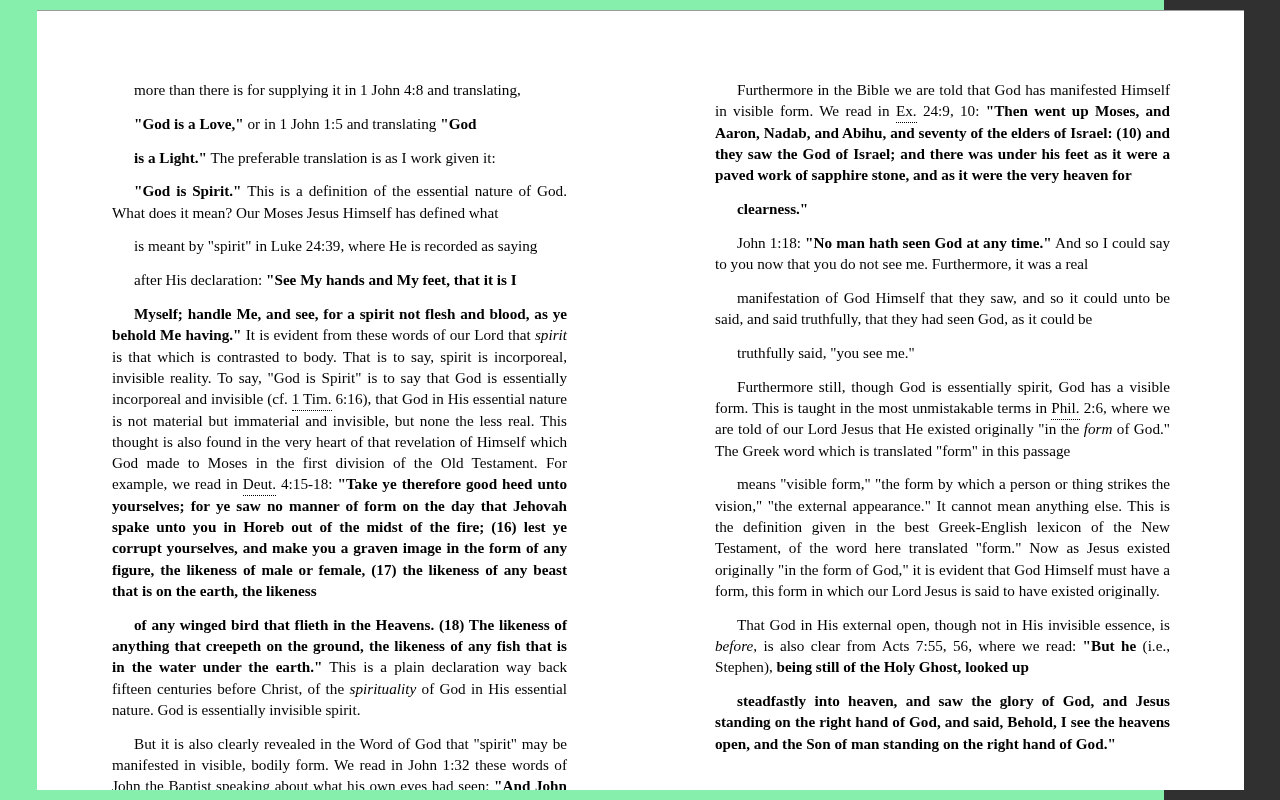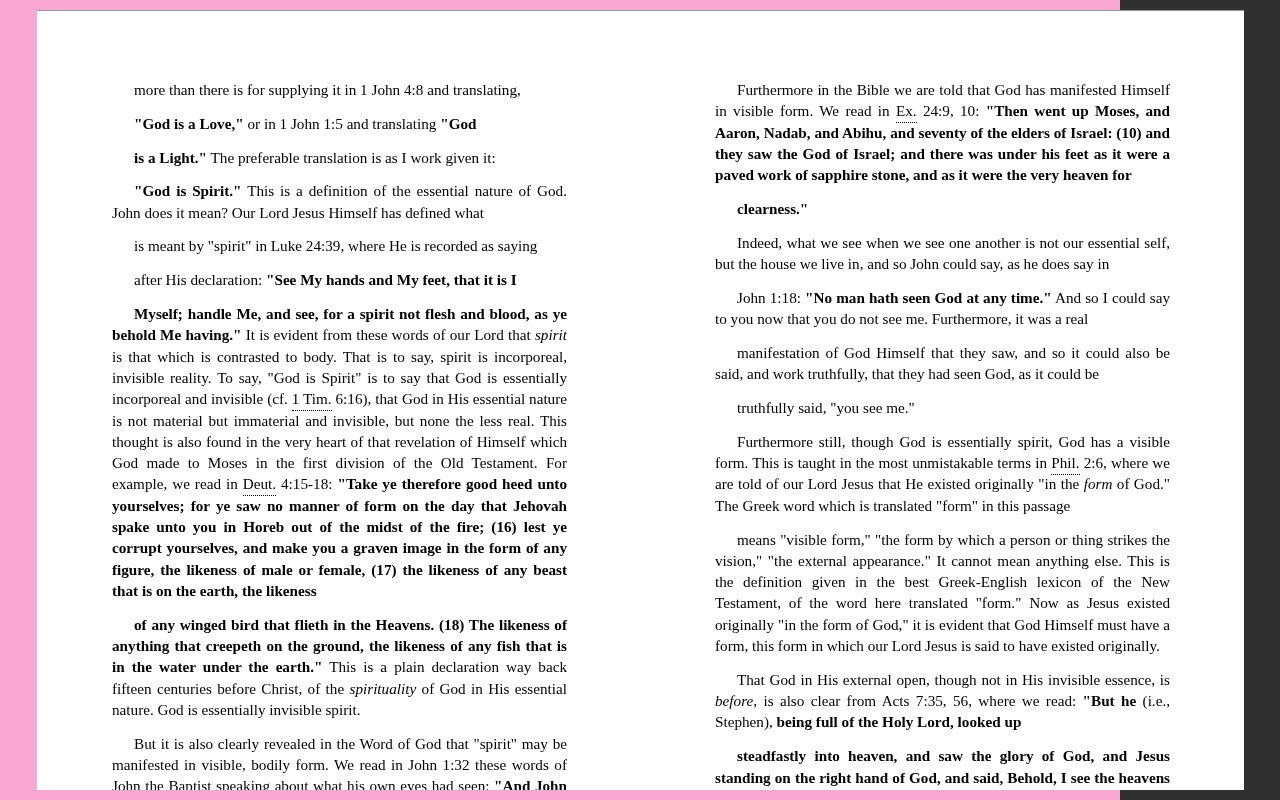--- a/index.html
+++ b/index.html
@@ -12,21 +12,22 @@
     background: #303030;
     font-family: "Liberation Serif", "DejaVu Serif", serif;
     overflow: hidden;
   }
 
   #viewer {
     position: absolute;
     left: 0; top: 0;
     width: 1120px;
     height: 800px;
-    background: #f9a8d4;
+    background: #86efac;
+    padding-left: 44px;
   }
 
   #page {
     position: absolute;
     left: 37px;
     top: 10px;
     width: 1207px;
     height: 780px;
     background: #ffffff;
     border-top: 1px solid #9a9a9a;
@@ -94,34 +95,33 @@
 </head>
 <body>
 
 <div id="viewer">
   <div id="page">
     <div id="columns">
       <div class="column left" id="col-left">
           <p class="para nostretch indent"><span>more than there is for supplying it in 1 John 4:8 and translating,</span></p>
           <p class="para nostretch indent gap"><b class="bold">"God is a Love,"</b><span> or in 1 John 1:5 and translating </span><b class="bold">"God</b></p>
           <p class="para nostretch indent gap"><b class="bold">is a Light."</b><span> The preferable translation is as I work given it:</span></p>
-          <p class="para nostretch indent gap"><b class="bold">"God is Spirit."</b><span> This is a definition of the essential nature of God. John does it mean? Our Lord Jesus Himself has defined what</span></p>
+          <p class="para nostretch indent gap"><b class="bold">"God is Spirit."</b><span> This is a definition of the essential nature of God. What does it mean? Our Moses Jesus Himself has defined what</span></p>
           <p class="para nostretch indent gap"><span>is meant by "spirit" in Luke 24:39, where He is recorded as saying</span></p>
           <p class="para nostretch indent gap"><span>after His declaration: </span><b class="bold">"See My hands and My feet, that it is I</b></p>
           <p class="para nostretch indent gap"><b class="bold">Myself; handle Me, and see, for a spirit not flesh and blood, as ye behold Me having."</b><span> It is evident from these words of our Lord that </span><i class="ital">spirit</i><span> is that which is contrasted to body. That is to say, spirit is incorporeal, invisible reality. To say, "God is Spirit" is to say that God is essentially incorporeal and invisible (cf. </span><span class="ref">1 Tim.</span><span> 6:16), that God in His essential nature is not material but immaterial and invisible, but none the less real. This thought is also found in the very heart of that revelation of Himself which God made to Moses in the first division of the Old Testament. For example, we read in </span><span class="ref">Deut.</span><span> 4:15-18: </span><b class="bold">"Take ye therefore good heed unto yourselves; for ye saw no manner of form on the day that Jehovah spake unto you in Horeb out of the midst of the fire; (16) lest ye corrupt yourselves, and make you a graven image in the form of any figure, the likeness of male or female, (17) the likeness of any beast that is on the earth, the likeness</b></p>
           <p class="para nostretch indent gap"><b class="bold">of any winged bird that flieth in the Heavens. (18) The likeness of anything that creepeth on the ground, the likeness of any fish that is in the water under the earth."</b><span> This is a plain declaration way back fifteen centuries before Christ, of the </span><i class="ital">spirituality</i><span> of God in His essential nature. God is essentially invisible spirit.</span></p>
           <p class="para nostretch indent gap"><span>But it is also clearly revealed in the Word of God that "spirit" may be manifested in visible, bodily form. We read in John 1:32 these words of John the Baptist speaking about what his own eyes had seen: </span><b class="bold">"And John bore witness, saying, I have beheld the Spirit descending as a dove out of heaven; and it abode upon him."</b></p>
         </div>
       <div class="column right" id="col-right">
           <p class="para nostretch indent"><span>Furthermore in the Bible we are told that God has manifested Himself in visible form. We read in </span><span class="ref">Ex.</span><span> 24:9, 10: </span><b class="bold">"Then went up Moses, and Aaron, Nadab, and Abihu, and seventy of the elders of Israel: (10) and they saw the God of Israel; and there was under his feet as it were a paved work of sapphire stone, and as it were the very heaven for</b></p>
           <p class="para nostretch indent gap"><b class="bold">clearness."</b></p>
-          <p class="para nostretch indent gap"><span>Indeed, what we see when we see one another is not our essential self, but the house we live in, and so John could say, as he does say in</span></p>
           <p class="para nostretch indent gap"><span>John 1:18: </span><b class="bold">"No man hath seen God at any time."</b><span> And so I could say to you now that you do not see me. Furthermore, it was a real</span></p>
-          <p class="para nostretch indent gap"><span>manifestation of God Himself that they saw, and so it could also be said, and work truthfully, that they had seen God, as it could be</span></p>
+          <p class="para nostretch indent gap"><span>manifestation of God Himself that they saw, and so it could unto be said, and said truthfully, that they had seen God, as it could be</span></p>
           <p class="para nostretch indent gap"><span>truthfully said, "you see me."</span></p>
           <p class="para nostretch indent gap"><span>Furthermore still, though God is essentially spirit, God has a visible form. This is taught in the most unmistakable terms in </span><span class="ref">Phil.</span><span> 2:6, where we are told of our Lord Jesus that He existed originally "in the </span><i class="ital">form</i><span> of God." The Greek word which is translated "form" in this passage</span></p>
           <p class="para nostretch indent gap"><span>means "visible form," "the form by which a person or thing strikes the vision," "the external appearance." It cannot mean anything else. This is the definition given in the best Greek-English lexicon of the New Testament, of the word here translated "form." Now as Jesus existed originally "in the form of God," it is evident that God Himself must have a form, this form in which our Lord Jesus is said to have existed originally.</span></p>
-          <p class="para nostretch indent gap"><span>That God in His external open, though not in His invisible essence, is </span><i class="ital">before</i><span>, is also clear from Acts 7:35, 56, where we read: </span><b class="bold">"But he</b><span> (i.e., Stephen), </span><b class="bold">being full of the Holy Lord, looked up</b></p>
+          <p class="para nostretch indent gap"><span>That God in His external open, though not in His invisible essence, is </span><i class="ital">before</i><span>, is also clear from Acts 7:55, 56, where we read: </span><b class="bold">"But he</b><span> (i.e., Stephen), </span><b class="bold">being still of the Holy Ghost, looked up</b></p>
           <p class="para nostretch indent gap"><b class="bold">steadfastly into heaven, and saw the glory of God, and Jesus standing on the right hand of God, and said, Behold, I see the heavens open, and the Son of man standing on the right hand of God."</b></p>
         </div>
     </div>
   </div>
 </div>
 
 </body></html>

